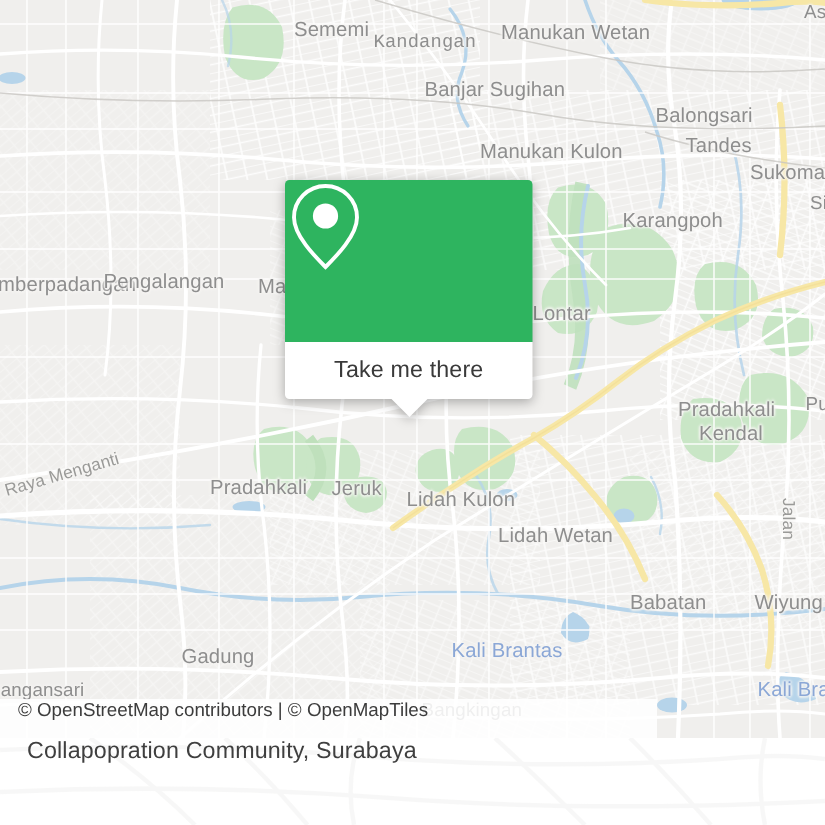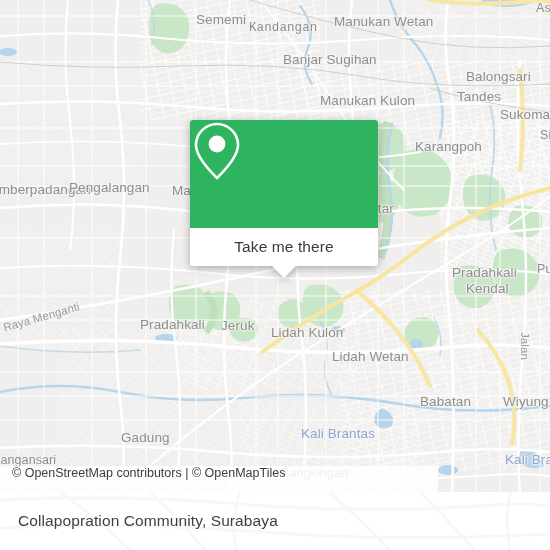--- a/index.html
+++ b/index.html
@@ -32,21 +32,21 @@
       1px 0 1.6px #f6f5f3, -1px 0 1.6px #f6f5f3,
       0 1px 1.6px #f6f5f3, 0 -1px 1.6px #f6f5f3;
     pointer-events:none;
   }
   .maplabel.lg{font-size:13.5px;}
   .maplabel.water{color:#8ba7d6;}
   .maplabel.road{color:#9a9a98;font-size:11.5px;}
 
   
   #popup{
-    position:absolute;left:190px;top:120px;width:188px;
+    position:absolute;left:190px;top:120px;width:165px;
     filter:drop-shadow(0 2px 4px rgba(0,0,0,.30));
   }
   #popup-green{
     background:#2eb45f;
     height:108px;
     border-radius:3px 3px 0 0;
     display:flex;align-items:center;justify-content:center;
   }
   #popup-white{
     background:#ffffff;
@@ -75,21 +75,21 @@
     box-sizing:border-box;padding-left:12px;
   }
   #attrib span{
     font-size:12.5px;color:#3c3c3c;font-family:"Liberation Sans",sans-serif;
   }
 
   
   #footer{
     position:absolute;left:0;top:492px;width:550px;height:58px;
     background:#ffffff;
-    display:flex;align-items:center;
+    display:flex;
     overflow:hidden;
   }
   #footer-wm{position:absolute;left:0;top:-492px;opacity:.30;pointer-events:none;}
   #footer-title{
     position:relative;z-index:2;
     margin-left:18px;
     font-size:15.5px;color:#3f3f3f;font-family:"Liberation Sans",sans-serif;
     letter-spacing:.1px;
   }
   #brand{
@@ -236,21 +236,21 @@
         <path d="M0 62 Q90 70 180 66 Q280 62 360 76 Q440 90 550 84"></path>
         <path d="M430 88 Q480 104 550 112"></path>
       </g>
     </svg>
 
     <div id="map-labels">
         <div class="maplabel lg" style="left: 196px; top: 12px;">Sememi</div>
         <div class="maplabel " style="left: 249px; top: 21px; font-family: Liberation Mono, monospace;">Kandangan</div>
         <div class="maplabel lg" style="left: 334px; top: 14px;">Manukan Wetan</div>
         <div class="maplabel lg" style="left: 283px; top: 52px;">Banjar Sugihan</div>
-        <div class="maplabel lg" style="left: 437px; top: 69px; margin-left: 29px;">Balongsari</div>
+        <div class="maplabel lg" style="left: 437px; top: 69px;">Balongsari</div>
         <div class="maplabel " style="left: 536px; top: 1px;">Asemrowo</div>
         <div class="maplabel lg" style="left: 320px; top: 93px;">Manukan Kulon</div>
         <div class="maplabel lg" style="left: 457px; top: 89px;">Tandes</div>
         <div class="maplabel lg" style="left: 500px; top: 107px;">Sukomanunggal</div>
         <div class="maplabel " style="left: 540px; top: 128px;">Simomulyo</div>
         <div class="maplabel lg" style="left: 415px; top: 139px;">Karangpoh</div>
         <div class="maplabel lg" style="left: -18px; top: 182px;">Sumberpadangan</div>
         <div class="maplabel lg" style="left: 69px; top: 180px;">Pengalangan</div>
         <div class="maplabel lg" style="left: 172px; top: 183px;">Manukan</div>
         <div class="maplabel lg" style="left: 355px; top: 201px;">Lontar</div>

